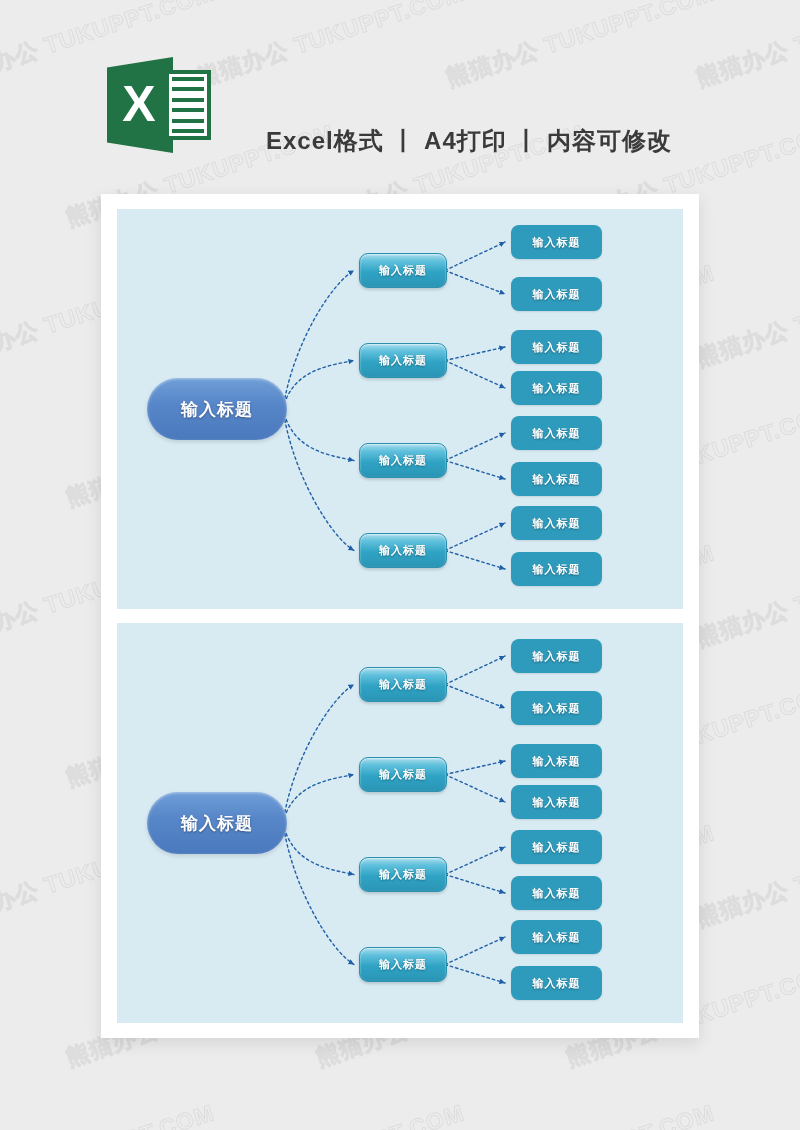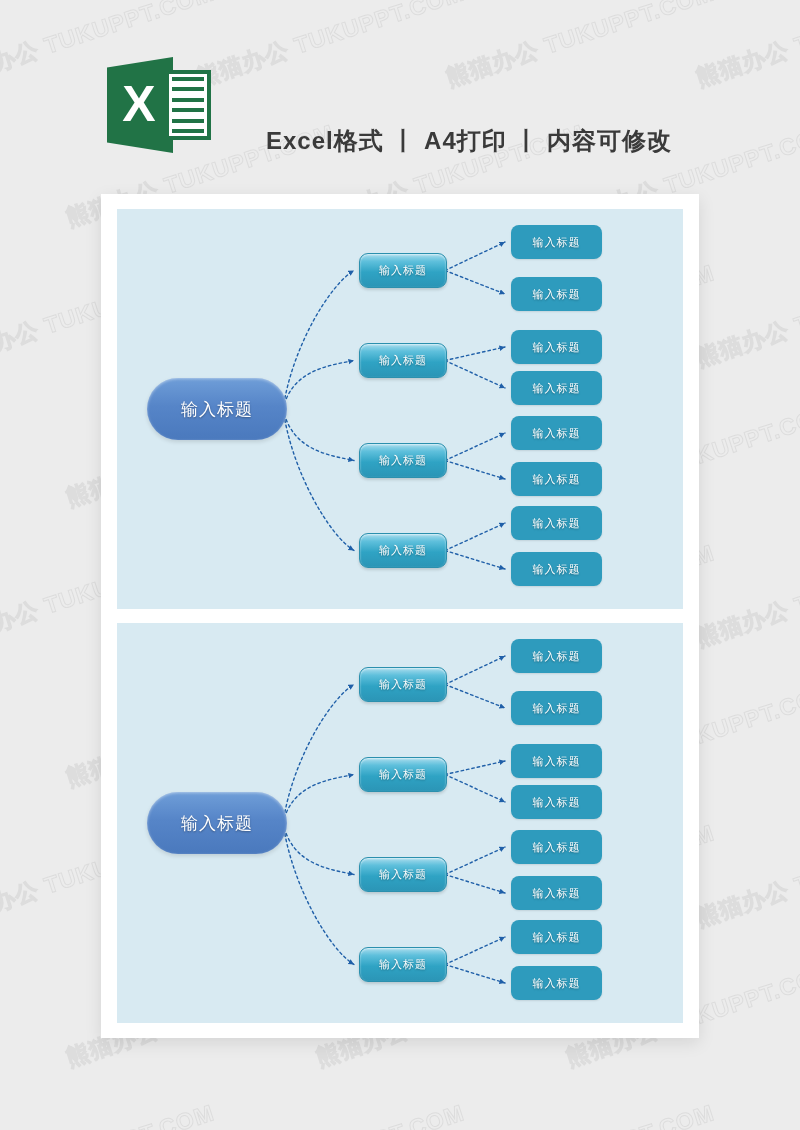--- a/index.html
+++ b/index.html
@@ -138,21 +138,21 @@
     width: 566px;
     height: 400px;
   }
 
   .node {
     position: absolute;
     display: flex;
     align-items: center;
     justify-content: center;
     color: #ffffff;
-    font-weight: 400;
+    font-weight: 700;
     text-shadow: 0 1px 2px rgba(0,0,0,0.35);
     box-sizing: border-box;
     letter-spacing: 1px;
   }
 
   .node-root {
     width: 140px;
     height: 62px;
     border-radius: 31px;
     font-size: 17px;

